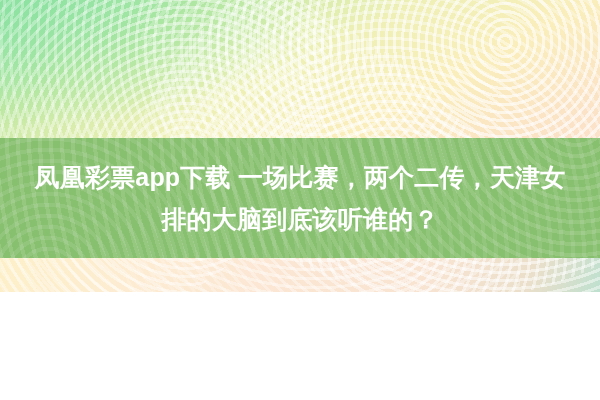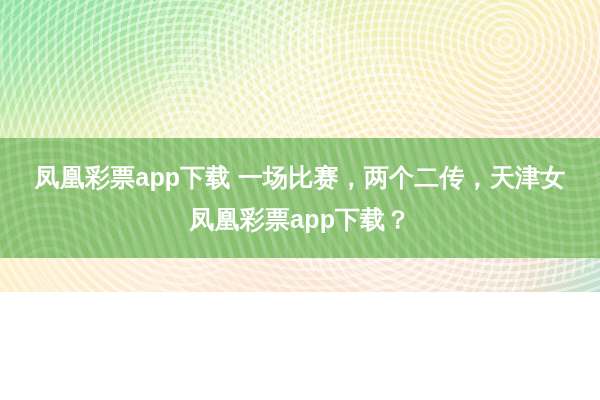--- a/index.html
+++ b/index.html
@@ -174,17 +174,17 @@
     <div class="wave-tr"></div>
     <div class="wave-br"></div>
     <div class="wave-bl"></div>
   </div>
 
   <div class="headline-band">
     <div class="band-texture"></div>
     <div class="band-texture-2"></div>
     <h1 class="headline">
       <span class="line-1">凤凰彩票app下载 一场比赛，两个二传，天津女</span>
-      <span class="line-2">凤凰彩票app下载？</span>
+      <span class="line-2">排的大脑到底该听谁的？</span>
     </h1>
   </div>
 
 </div>
 
 </body></html>

